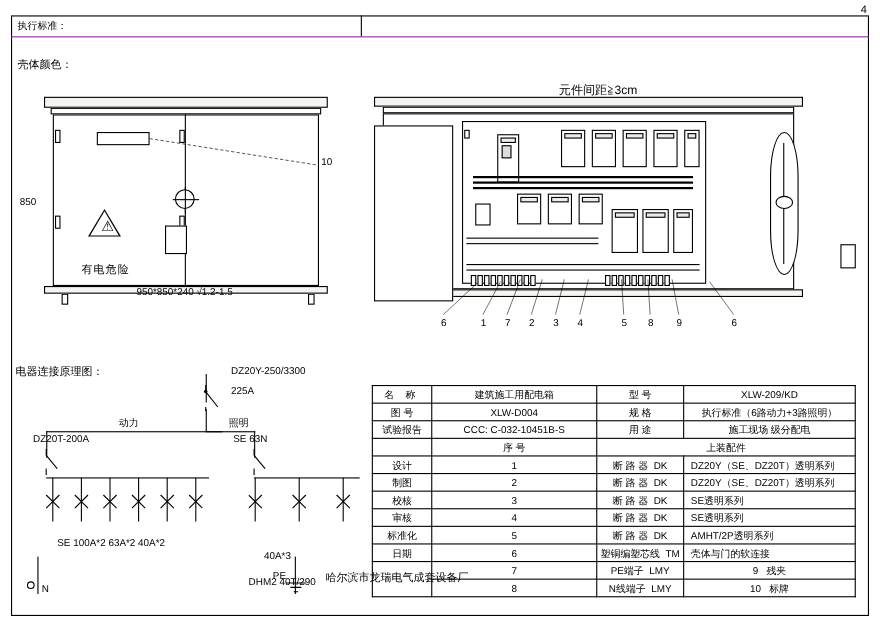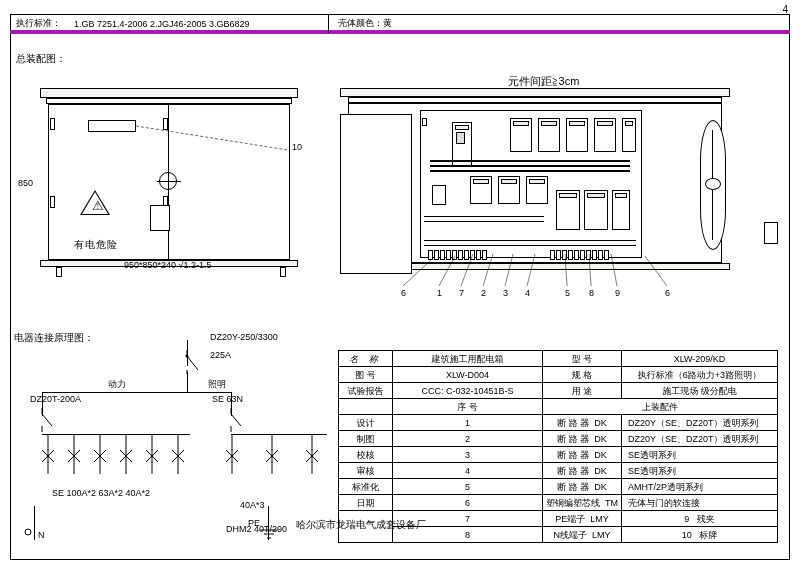--- a/index.html
+++ b/index.html
@@ -20,21 +20,21 @@
   
   .frame {
     position:absolute; left:10px; top:14px;
     width:780px; height:546px;
     border:1px solid #000;
   }
   
   .hdr {
     position:absolute; left:10px; top:14px;
     width:780px; height:20px;
-    border-bottom:4px solid #a21caf;
+    border-bottom:1px solid #a21caf;
   }
   .hdr-cell {
     position:absolute; top:0; height:19px;
     display:flex; align-items:center;
     padding-left:6px;
     font-size:9px;
     white-space:nowrap;
   }
   .hdr-div {
     position:absolute; top:0; width:1px; height:19px; background:#000;
@@ -199,40 +199,38 @@
   }
   .tbl td {
     border:1px solid #000;
     height:16px;
     padding:0 3px;
     text-align:center;
     white-space:nowrap;
     line-height:14px;
   }
   .tbl td.l { text-align:left; padding-left:6px; }
-  .sp-title { letter-spacing:4px;font-style:italic; }
+  .sp-title { letter-spacing:4px; }
   .factory {
     position:absolute; left:296px; top:518px; font-size:10px; white-space:nowrap;
   }
 </style>
 </head>
 <body>
 
 <div class="page-num">4</div>
 
 <div class="frame"></div>
 
 <div class="hdr">
   <div class="hdr-cell" style="left:0;width:60px;">执行标准：</div>
-  <div class="hdr-cell" style="left:58px;width:260px;">1.GB 7251.4-2006    2.JGJ46-2005    3.GB6829</div>
   <div class="hdr-div" style="left:318px;"></div>
-  <div class="hdr-cell" style="left:322px;width:180px;">壳体颜色：黄</div>
 </div>
 
-<div class="caption" style="left:16px;top:52px;">总装配图：</div>
+<div class="caption" style="left:16px;top:52px;">壳体颜色：</div>
 <div class="caption" style="left:14px;top:318px;margin-top:13px;">电器连接原理图：</div>
 
 <div>
   <div class="cab-l-top"></div>
   <div class="cab-l-top2"></div>
   <div class="cab-l-body"></div>
   <div class="cab-l-mid"></div>
   <div class="cab-l-base"></div>
   <div class="leg" style="left:56px;top:267px;"></div>
   <div class="leg" style="left:280px;top:267px;"></div>

